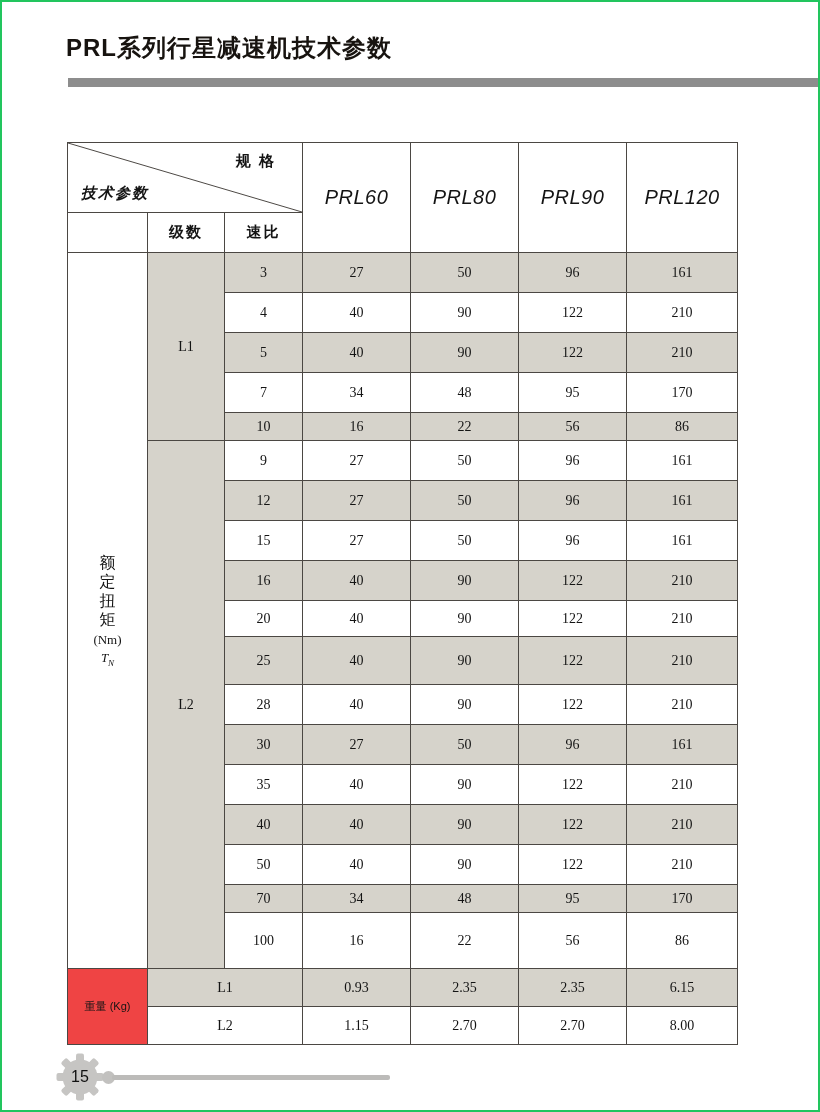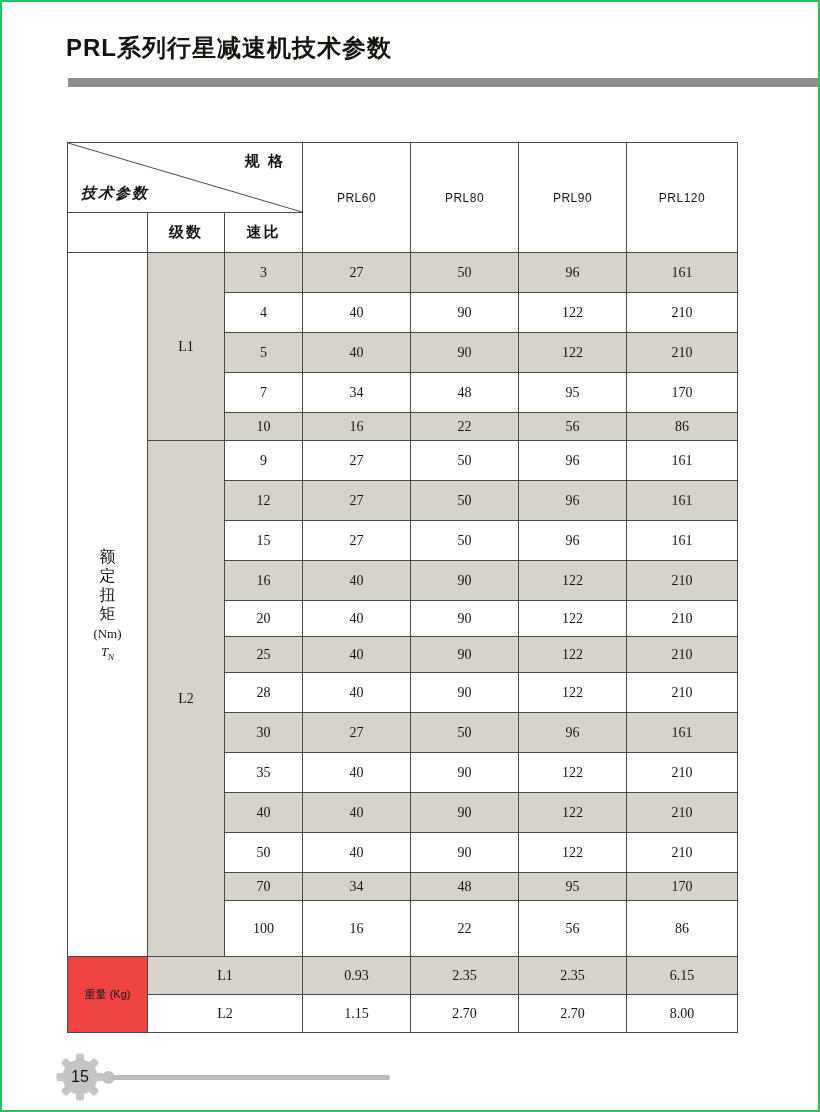--- a/index.html
+++ b/index.html
@@ -21,27 +21,27 @@
     position:absolute; left:65px; top:140px; width:670px;
     border-collapse:collapse; table-layout:fixed;
   }
   table.spec td {
     border:1px solid #4b4743; text-align:center; vertical-align:middle;
     padding:0; color:#141414; overflow:hidden;
   }
   tr.hdrA { height:70px; }
   tr.hdrB { height:40px; }
   .hdr { font-weight:bold; font-size:15px; letter-spacing:2px; }
-  .prl { font-size:12px; letter-spacing:0.5px; }
+  .prl { font-size:20px; letter-spacing:0.5px;font-style:italic; }
   .num { font-family:"Liberation Serif", serif; font-size:14px; }
   .shaded { background:#d6d3cb; }
   
   td.diag { position:relative; }
   td.diag svg.diag-line { position:absolute; left:0; top:0; width:100%; height:100%; }
-  .diag-tr { position:absolute; top:9px; right:17px; }
+  .diag-tr { position:absolute; top:9px; right:26px; }
   .diag-bl { position:absolute; bottom:9px; left:13px;font-style:italic; }
   
   td.torque-cell { background:#ffffff; }
   .torque-box {
     display:flex; flex-direction:column; align-items:center; justify-content:center;
     font-family:"Liberation Serif", serif;
   }
   .torque-box .vchar { display:block; font-size:16px; line-height:19px; letter-spacing:0; }
   .torque-box .t-unit { font-size:13px; margin-top:3px; }
   .torque-box .t-sym { font-size:13px; font-style:italic; margin-top:2px; }
@@ -176,21 +176,21 @@
           <td class="num shaded">122</td>
           <td class="num shaded">210</td>
         </tr>
         <tr style="height: 36px;">
           <td class="num">20</td>
           <td class="num">40</td>
           <td class="num">90</td>
           <td class="num">122</td>
           <td class="num">210</td>
         </tr>
-        <tr style="height: 36px;">
+        <tr style="height: 48px;">
           <td class="num shaded">25</td>
           <td class="num shaded">40</td>
           <td class="num shaded">90</td>
           <td class="num shaded">122</td>
           <td class="num shaded">210</td>
         </tr>
         <tr style="height: 40px;">
           <td class="num">28</td>
           <td class="num">40</td>
           <td class="num">90</td>

